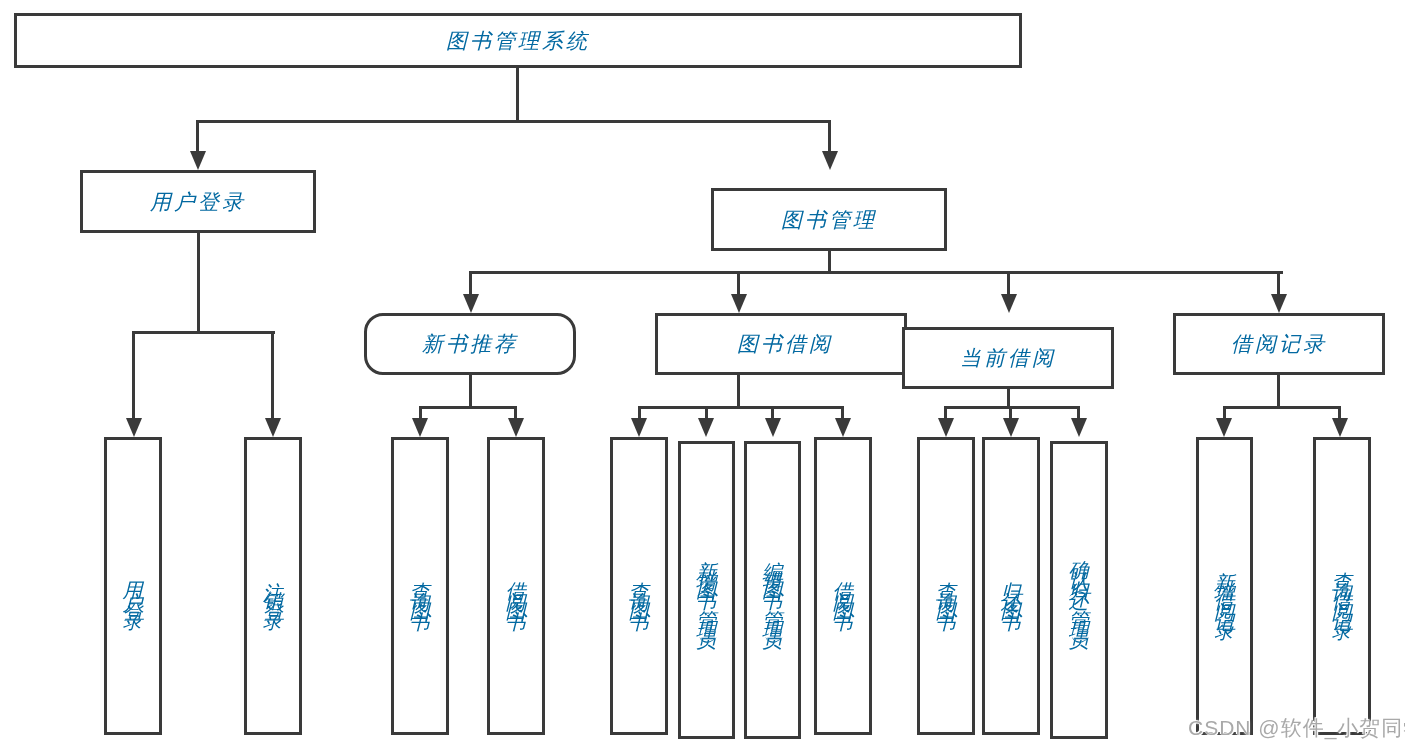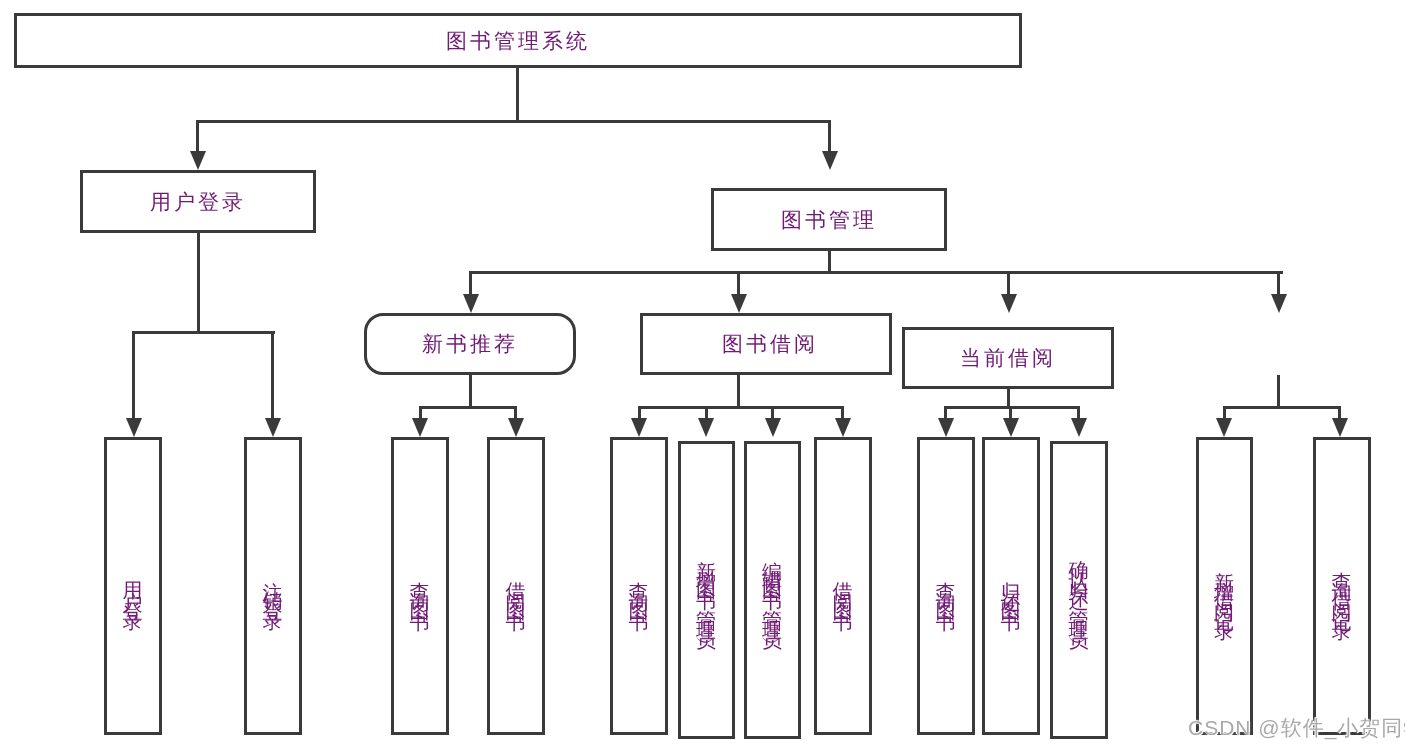--- a/index.html
+++ b/index.html
@@ -5,21 +5,21 @@
   html,body{margin:0;padding:0;background:#ffffff;}
   .canvas{
     position:relative;width:1405px;height:747px;background:#ffffff;
     overflow:hidden;font-family:"Liberation Sans",sans-serif;color:#333333;
   }
   .node{
     position:absolute;background:#ffffff;border:3px solid #3a3a3a;
     display:flex;align-items:center;justify-content:center;
     box-sizing:border-box;z-index:2;
   }
-  .node .label{font-size:21px;letter-spacing:3px;color:#701a75;white-space:nowrap;}
+  .node .label{font-size:21px;letter-spacing:3px;color:#0369a1;white-space:nowrap;font-style:italic;}
   .leaf .label{
     writing-mode:vertical-rl;
     font-size:20px;letter-spacing:10px;line-height:1;white-space:nowrap;
   }
   .line{position:absolute;background:#3a3a3a;z-index:1;}
   .v{width:3px;} .hl{height:3px;}
   .arrow{
     position:absolute;width:0;height:0;z-index:1;
     border-left:8px solid transparent;border-right:8px solid transparent;
     border-top:19px solid #3a3a3a;
@@ -73,25 +73,28 @@
     <div class="arrow" style="left:731px;top:294px;"></div>
     <div class="line v" style="left:1007px;top:271px;height:26px;"></div>
     <div class="arrow" style="left:1001px;top:294px;"></div>
     <div class="line v" style="left:1277px;top:271px;height:26px;"></div>
     <div class="arrow" style="left:1271px;top:294px;"></div>
   </div>
 
   <div class="node" style="left:364px;top:313px;width:212px;height:62px;border-radius:19px;">
     <span class="label">新书推荐</span>
   </div>
-  <div class="node" style="left:640px;top:313px;width:252px;height:62px;padding-left:8px;">
+  <div class="node" style="left:655px;top:313px;width:252px;height:62px;padding-left:8px;">
     <span class="label">图书借阅</span>
   </div>
   <div class="node" style="left:902px;top:327px;width:212px;height:62px;">
     <span class="label">当前借阅</span>
+  </div>
+  <div class="node" style="left:1173px;top:313px;width:212px;height:62px;">
+    <span class="label">借阅记录</span>
   </div>
 
   <div>
     <div class="line v" style="left:469px;top:375px;height:34px;"></div>
     <div class="line hl" style="left:419px;top:406px;width:98px;"></div>
     <div class="line v" style="left:419px;top:406px;height:14px;"></div>
     <div class="arrow" style="left:412px;top:418px;"></div>
     <div class="line v" style="left:514px;top:406px;height:14px;"></div>
     <div class="arrow" style="left:508px;top:418px;"></div>
   </div>

